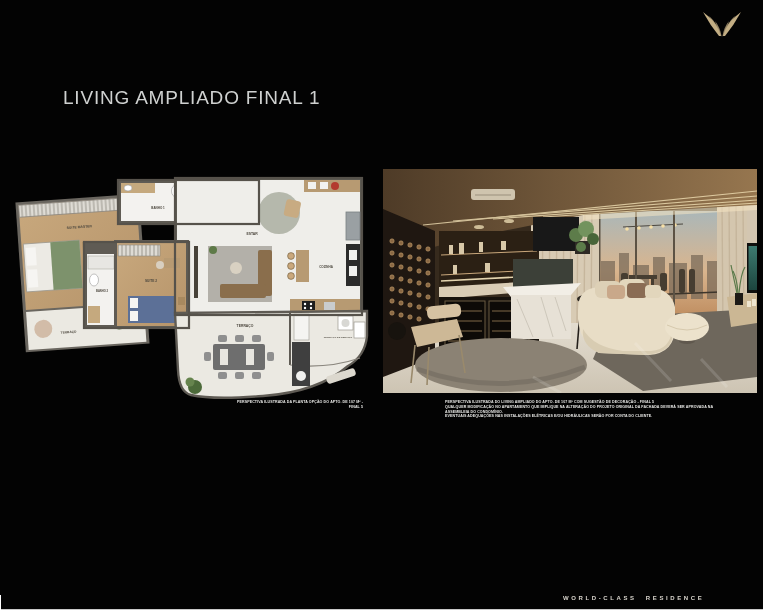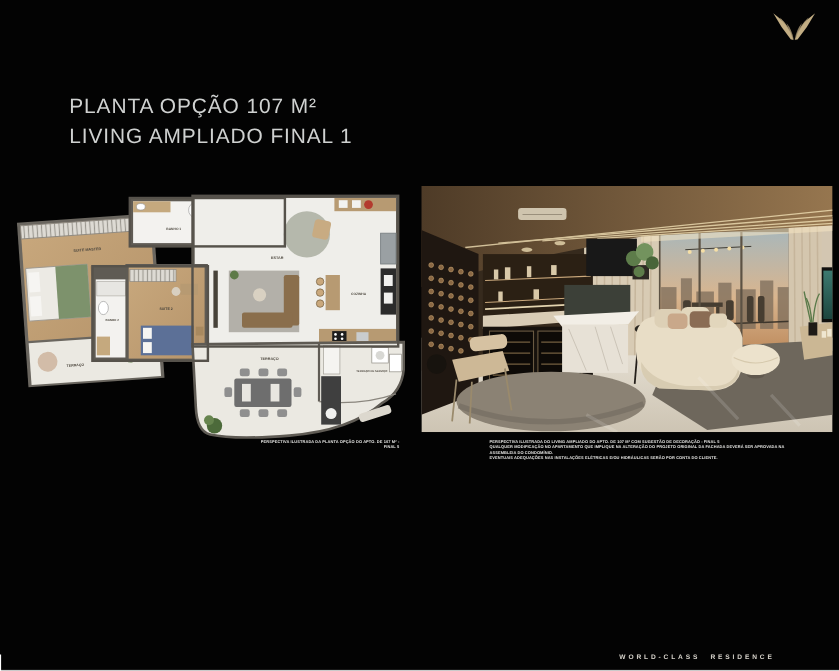--- a/index.html
+++ b/index.html
@@ -50,21 +50,20 @@
         <path d="M22,25 Q25,13 34,5 Q29,16 23,25 Z" opacity=".85"></path>
         <path d="M21.5,25 Q23,16 28,10 Q25,19 22,25.5 Z" opacity=".7"></path>
         <path d="M20,25 Q15,10 2,1 Q9,14 18,25 Z"></path>
         <path d="M20,25 Q17,13 8,5 Q13,16 19,25 Z" opacity=".85"></path>
         <path d="M20.5,25 Q19,16 14,10 Q17,19 20,25.5 Z" opacity=".7"></path>
       </g>
     </svg>
   </div>
 
   <div class="title">
-    <div>PLANTA OPÇÃO 107 M²</div>
     <div>LIVING AMPLIADO FINAL 1</div>
   </div>
 
   <div class="plan">
     <svg viewBox="0 0 364 238" width="364" height="238">
       <defs>
         <pattern id="hatch" width="4" height="12" patternUnits="userSpaceOnUse">
           <rect width="4" height="12" fill="#dedbd4"></rect>
           <line x1="2" y1="0" x2="2" y2="12" stroke="#9a978f" stroke-width="1"></line>
         </pattern>

